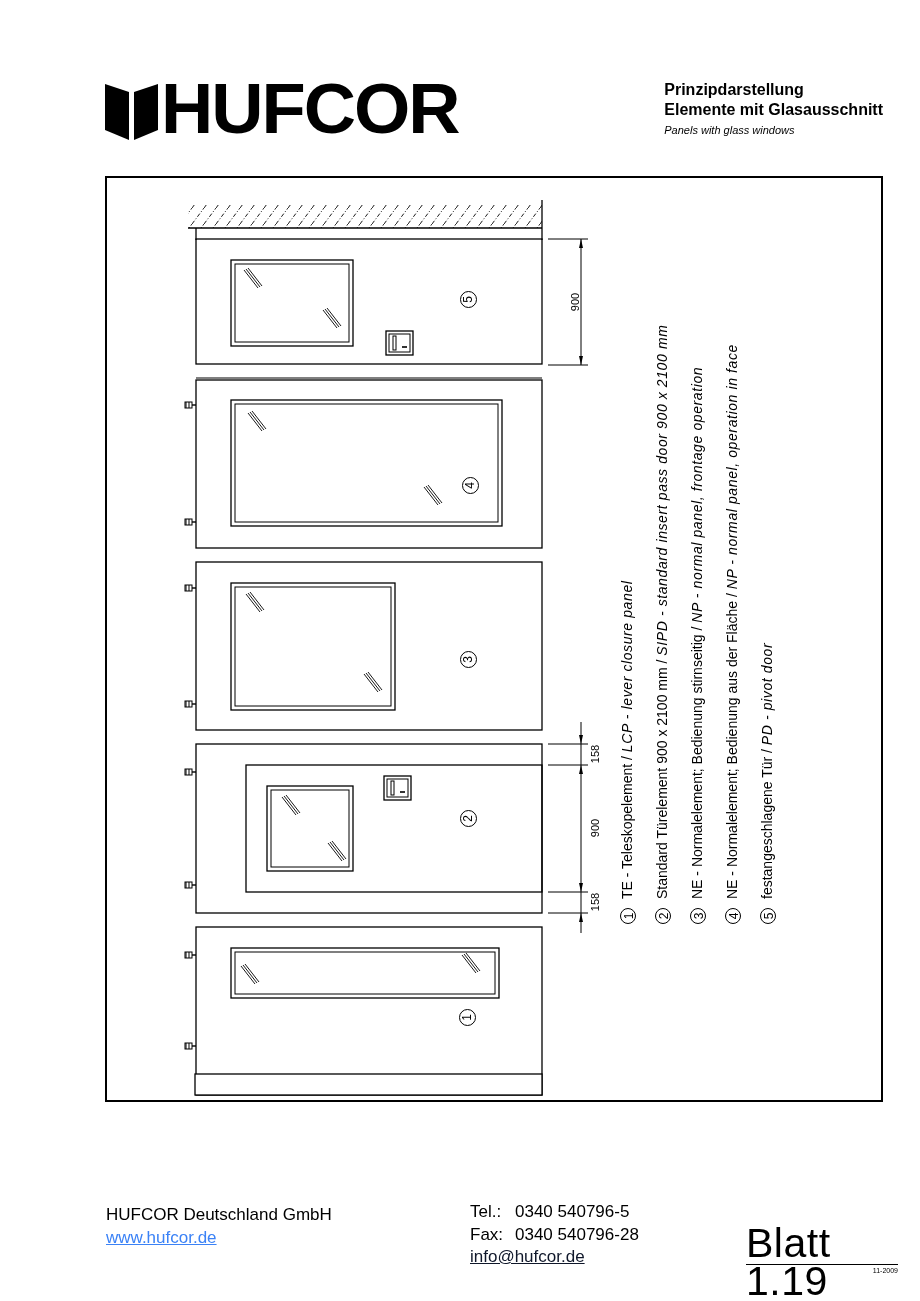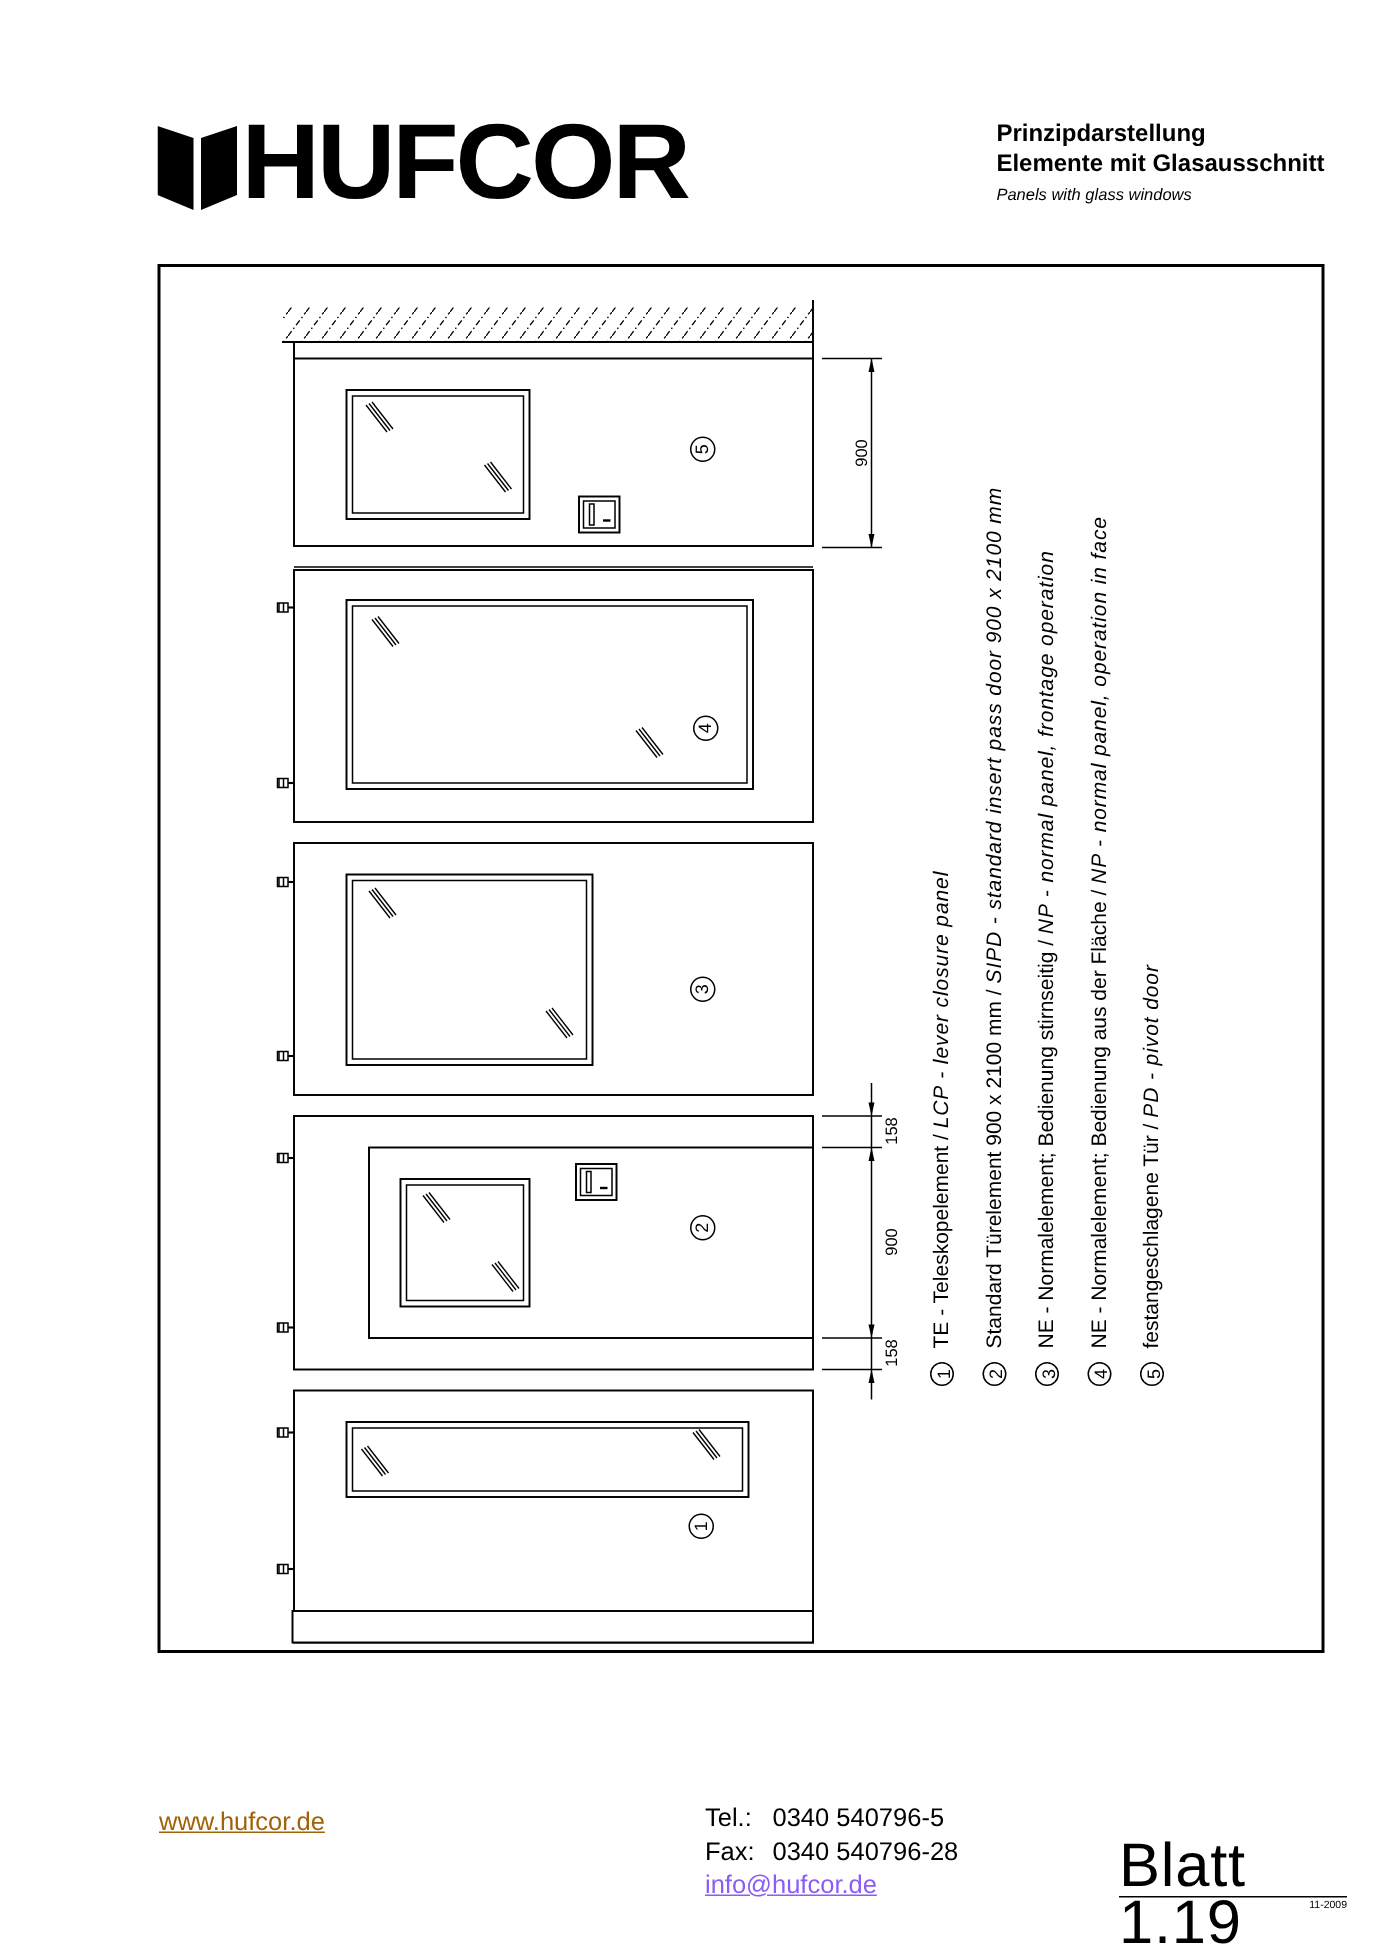--- a/index.html
+++ b/index.html
@@ -173,24 +173,25 @@
   </div>
   <div class="legend-line" style="left:105px;">
     <span class="num">4</span><span>NE - Normalelement; Bedienung aus der Fläche / </span><span class="it">NP - normal panel, operation in face</span>
   </div>
   <div class="legend-line" style="left:140px;">
     <span class="num">5</span><span>festangeschlagene Tür / </span><span class="it">PD - pivot door</span>
   </div>
 </div>
 
 <div class="footer-left">
-  <div><a class="u" style="color:#a16207;">www.hufcor.de</a></div>
+  <div>HUFCOR Deutschland GmbH</div>
+  <div><a class="u" style="color:#3b82f6;">www.hufcor.de</a></div>
 </div>
 
 <div class="footer-mid">
   <div><span class="lab">Tel.:</span><span>0340 540796-5</span></div>
   <div><span class="lab">Fax:</span><span>0340 540796-28</span></div>
-  <div><a class="u" style="color:#8b5cf6;">info@hufcor.de</a></div>
+  <div><a class="u" style="color:#0f172a;">info@hufcor.de</a></div>
 </div>
 
 <div class="sheet">Blatt 1.19</div>
 <div class="sheet-rule"></div>
 <div class="sheet-date">11-2009</div>
 
 </body></html>

